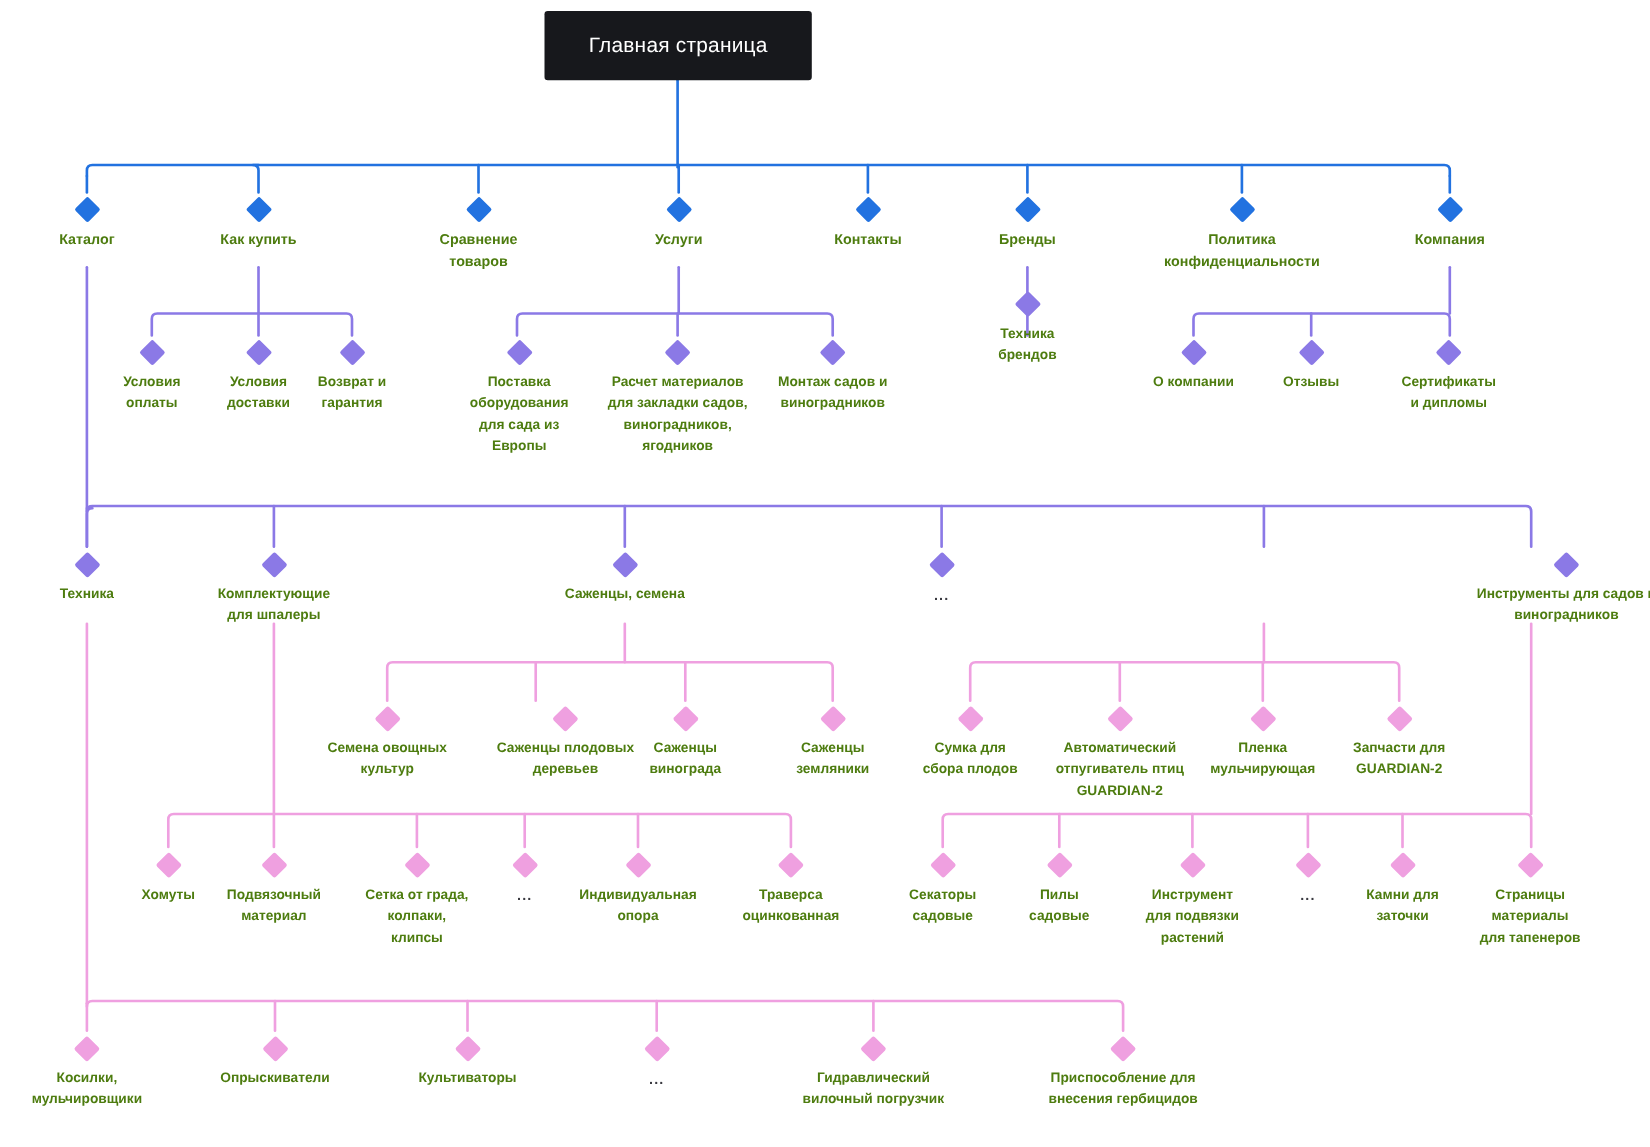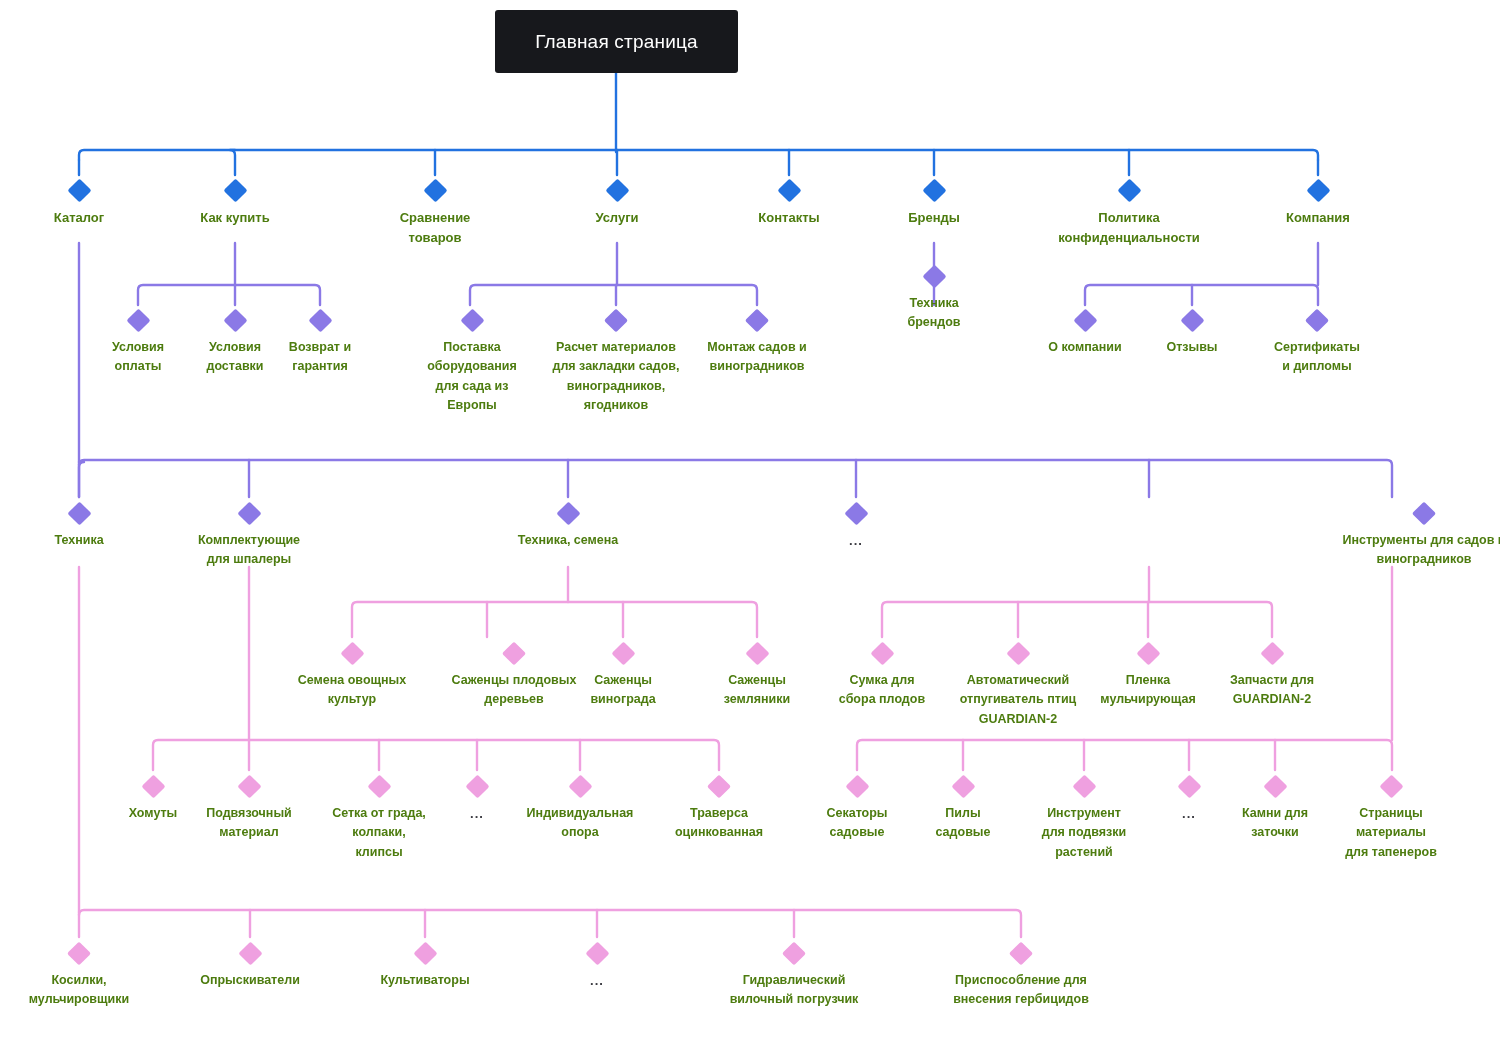--- a/index.html
+++ b/index.html
@@ -252,21 +252,21 @@
     <div class="dia"></div>
     <div class="lbl">Техника</div>
   </div>
   <div class="node lvl3" style="left:249px;top:505px;width:150px;">
     <div class="dia"></div>
     <div class="lbl">Комплектующие
 для шпалеры</div>
   </div>
   <div class="node lvl3" style="left:568px;top:505px;width:180px;">
     <div class="dia"></div>
-    <div class="lbl">Техника, семена</div>
+    <div class="lbl">Саженцы, семена</div>
   </div>
   <div class="node lvl3 ellipsis" style="left:856px;top:505px;width:80px;">
     <div class="dia"></div>
     <div class="lbl">...</div>
   </div>
   <div class="node lvl3" style="left:1424px;top:505px;width:215px;">
     <div class="dia"></div>
     <div class="lbl">Инструменты для садов и
 виноградников</div>
   </div>

